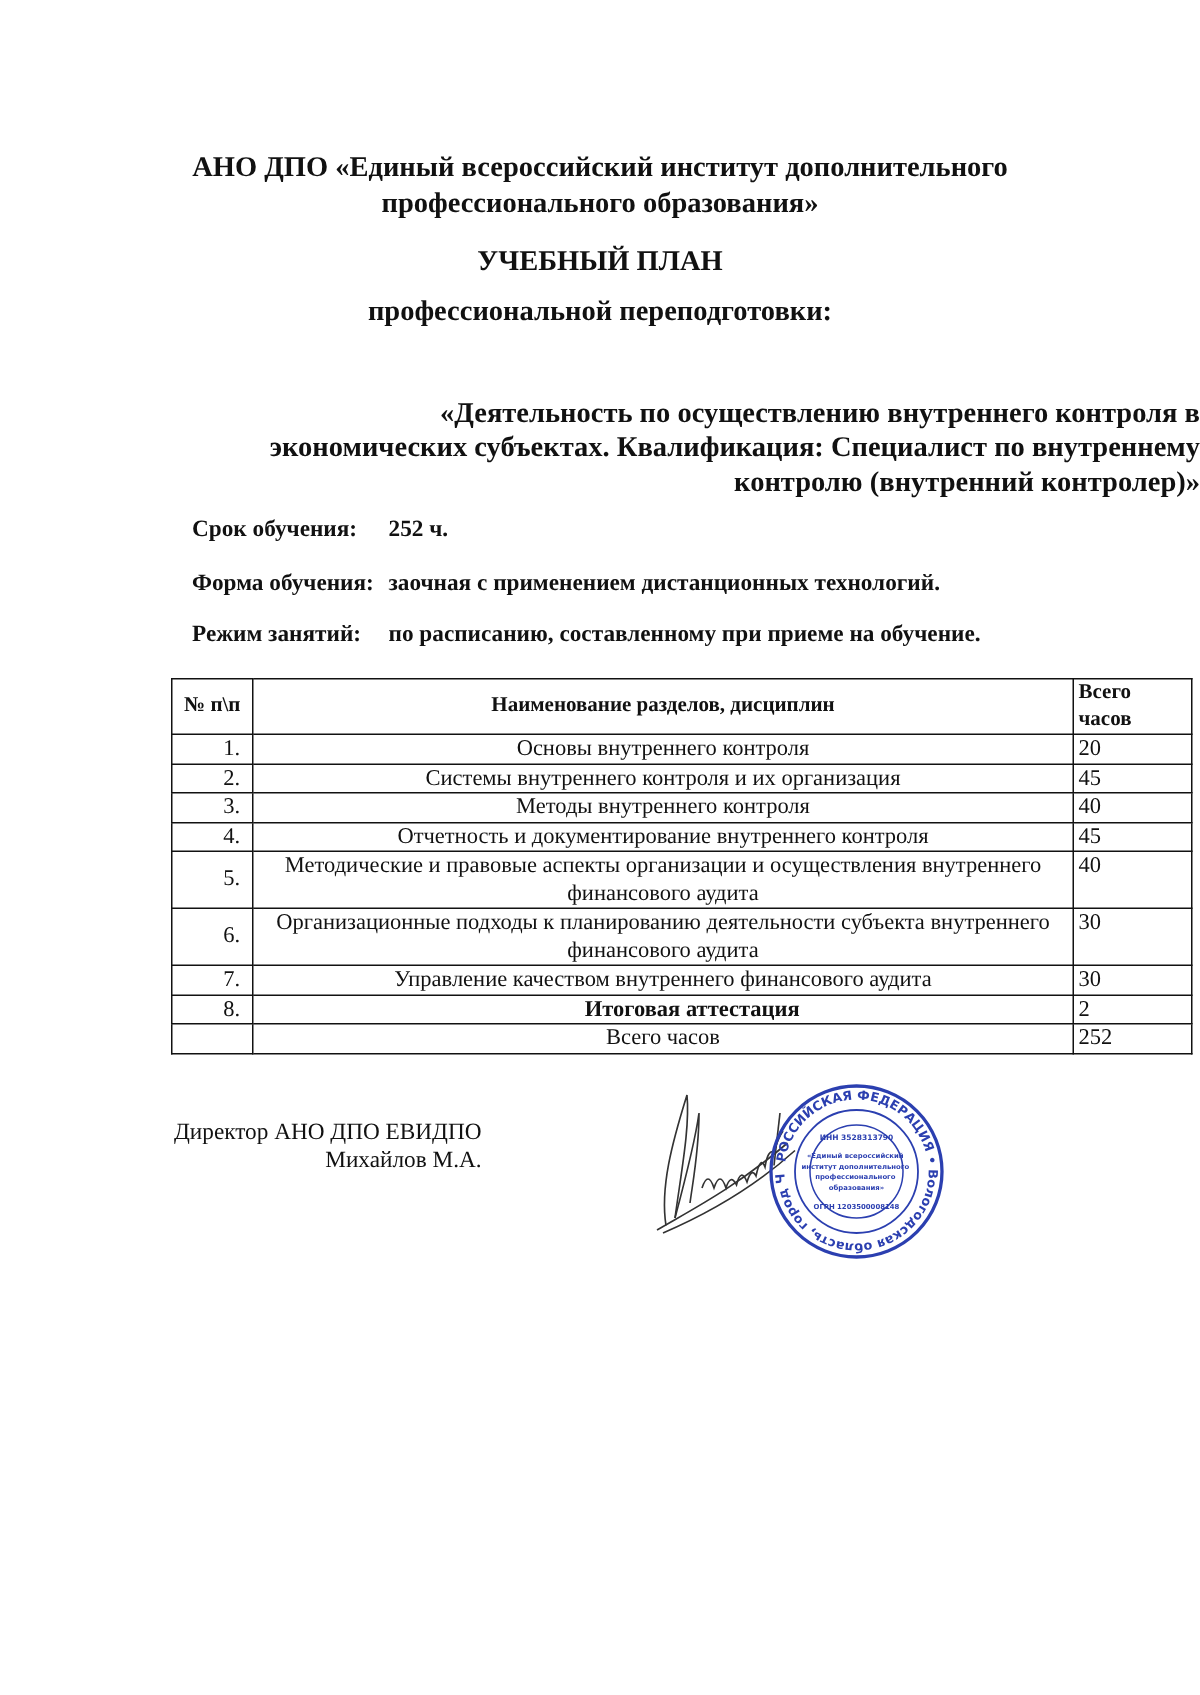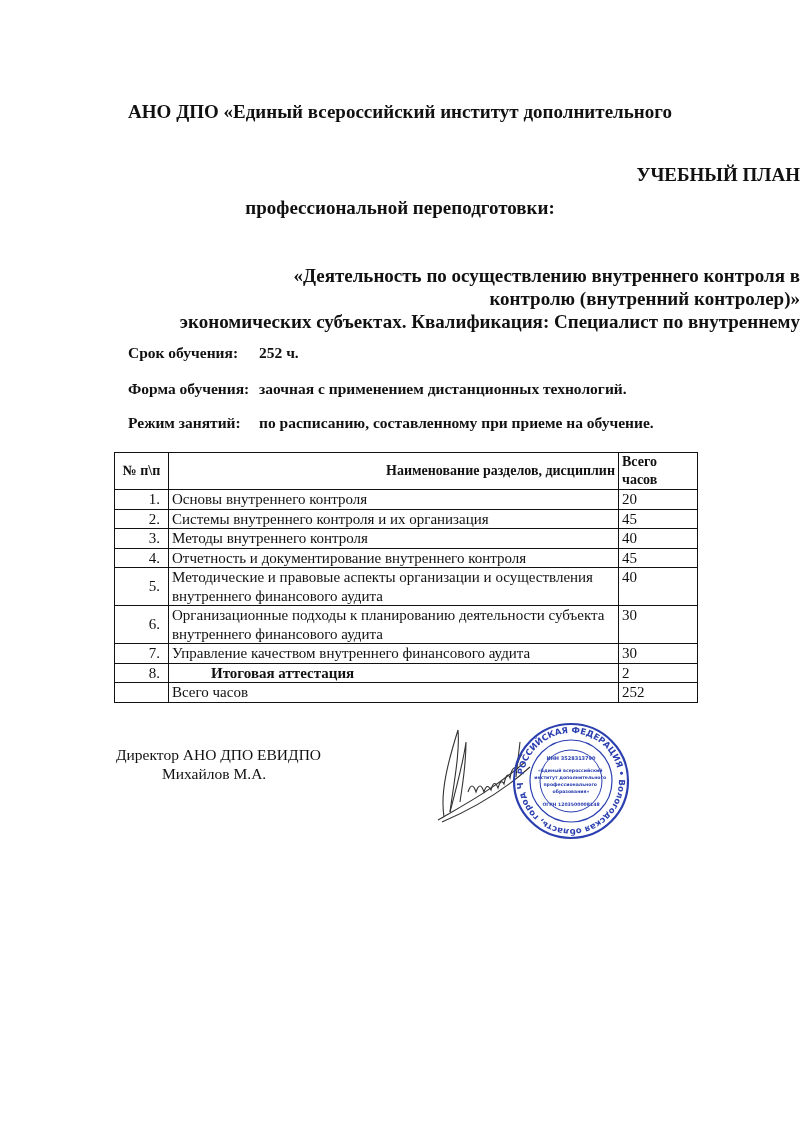--- a/index.html
+++ b/index.html
@@ -1,62 +1,63 @@
 <!DOCTYPE html>
 <html><head>
   <meta charset="utf-8">
   <style>
     html, body { margin: 0; padding: 0; background: #ffffff; }
     body { width: 800px; height: 1130px; position: relative; overflow: hidden;
            font-family: "Liberation Serif", "DejaVu Serif", serif; color: #111; }
     .center { position: absolute; left: 0; width: 800px; text-align: center; font-weight: bold; }
     .org { top: 100px; font-size: 19px; line-height: 24px; }
-    .plan-title { top: 163px; font-size: 19px; line-height: 24px; text-align: right; }
+    .plan-title { top: 163px; font-size: 19px; line-height: 24px; }
     .program-type { top: 197px; font-size: 19px; line-height: 22px; }
     .program-name { top: 264px; font-size: 19px; line-height: 23px; text-align: right; }
     .meta { position: absolute; left: 116px; font-size: 15.5px; font-weight: bold; }
     .meta .lbl { position: absolute; left: 0; white-space: nowrap; margin-left: 12px; }
     .meta .val { position: absolute; left: 143px; white-space: nowrap; }
     .meta-1 { top: 344px; }
     .meta-2 { top: 380px; }
     .meta-3 { top: 414px; }
 
-    table.plan { position: absolute; left: 114px; top: 452px; width: 584px;
+    table.plan { position: absolute; left: 114px; top: 452px; width: 681px;
                  border-collapse: collapse; font-size: 15px; }
     table.plan td, table.plan th { border: 1.5px solid #111; padding: 0 3px; line-height: 18.5px; }
     table.plan th { font-weight: bold; font-size: 14px; height: 36px; }
     .col-num { width: 42px; text-align: right; padding-right: 8px !important; vertical-align: middle; }
     th.col-num { text-align: center; padding: 0 2px !important; }
-    .col-name { text-align: left; }
-    th.col-name { text-align: right; }
+    .col-name { text-align: center; }
+    th.col-name { text-align: center; }
     .col-hours { width: 72px; text-align: left; vertical-align: top; }
     tr.bold td.col-name { font-weight: bold; padding-left: 42px; }
 
-    .signer { position: absolute; left: 116px; top: 745px; font-size: 15.5px; line-height: 19px; }
+    .signer { position: absolute; left: 116px; top: 745px; font-size: 15.5px; line-height: 19px; text-align: right; }
     .signer .name { padding-left: 46px; }
     .signature { position: absolute; left: 430px; top: 722px; }
     .stamp { position: absolute; left: 512px; top: 722px; }
   </style>
 </head>
 <body>
 
 <div class="center org">
   <div>АНО ДПО «Единый всероссийский институт дополнительного</div>
+  <div>профессионального образования»</div>
 </div>
 
 <div class="center plan-title">УЧЕБНЫЙ ПЛАН</div>
 
 <div class="center program-type">
   <div>профессиональной переподготовки:</div>
 </div>
 
 <div class="center program-name">
   <div>«Деятельность по осуществлению внутреннего контроля в</div>
+  <div>экономических субъектах. Квалификация: Специалист по внутреннему</div>
   <div>контролю (внутренний контролер)»</div>
-  <div>экономических субъектах. Квалификация: Специалист по внутреннему</div>
 </div>
 
 <div class="meta meta-1">
   <span class="lbl">Срок обучения:</span>
   <span class="val">252 ч.</span>
 </div>
 <div class="meta meta-2">
   <span class="lbl">Форма обучения:</span>
   <span class="val">заочная с применением дистанционных технологий.</span>
 </div>

